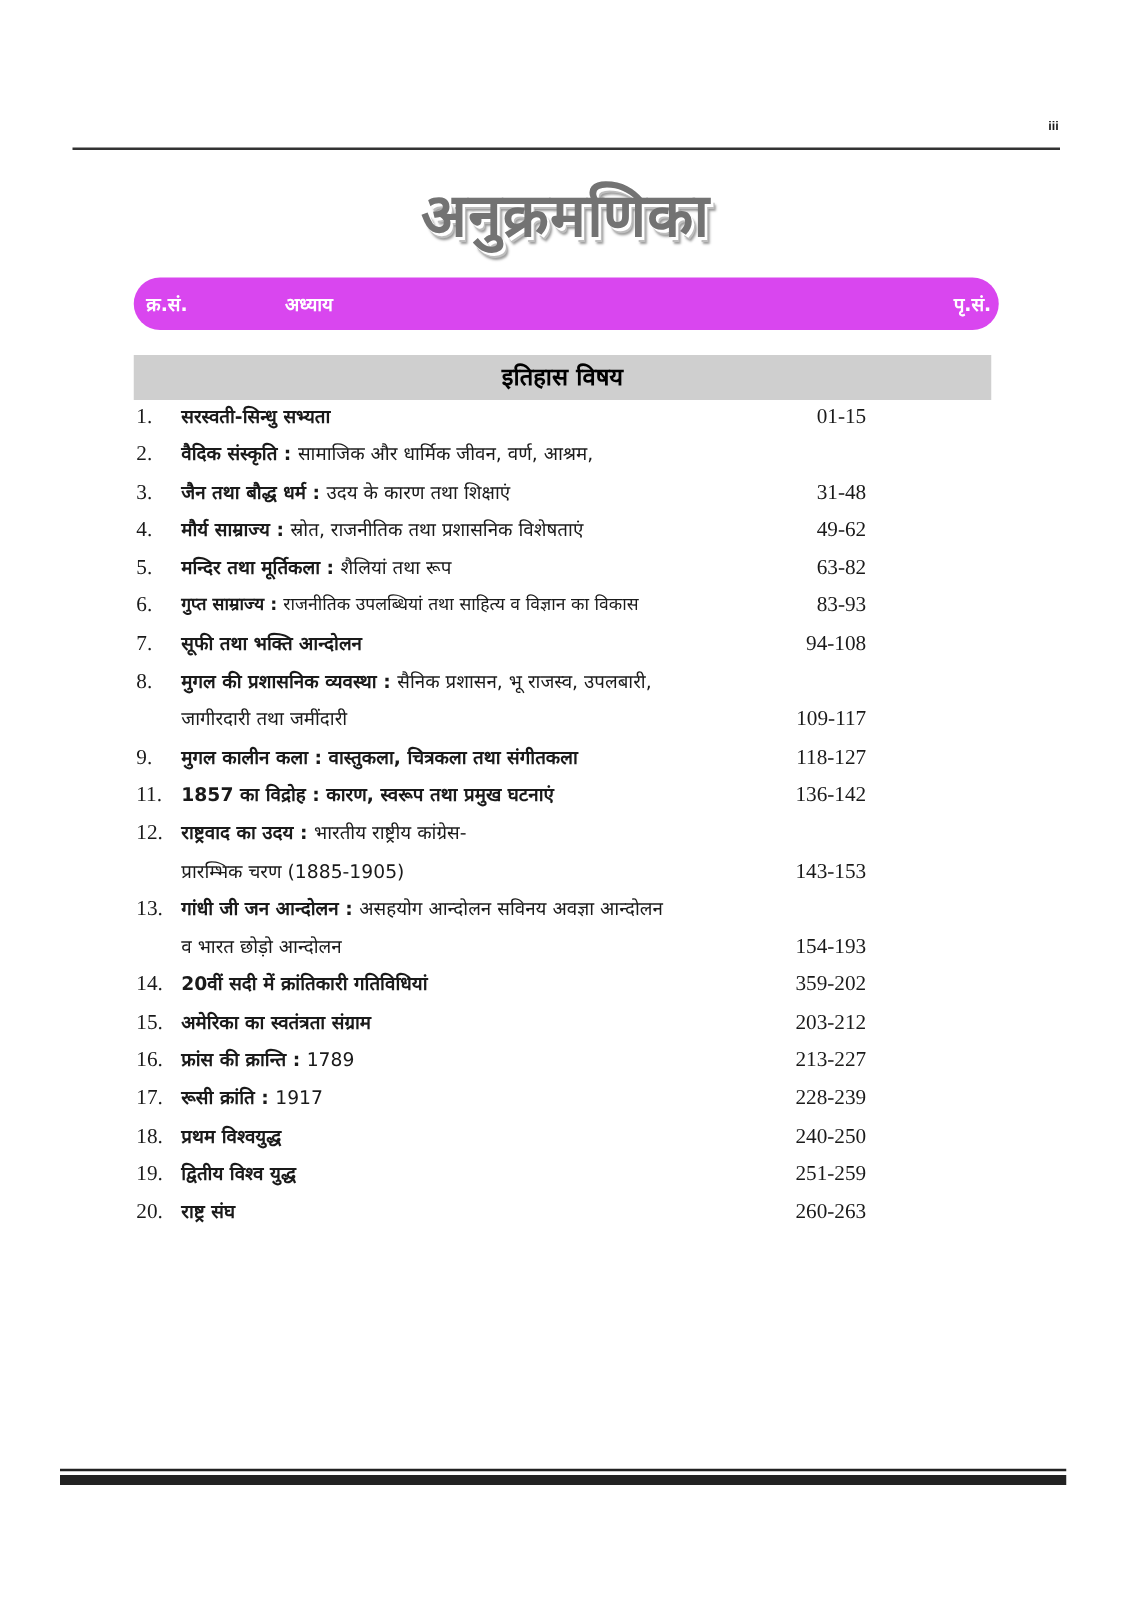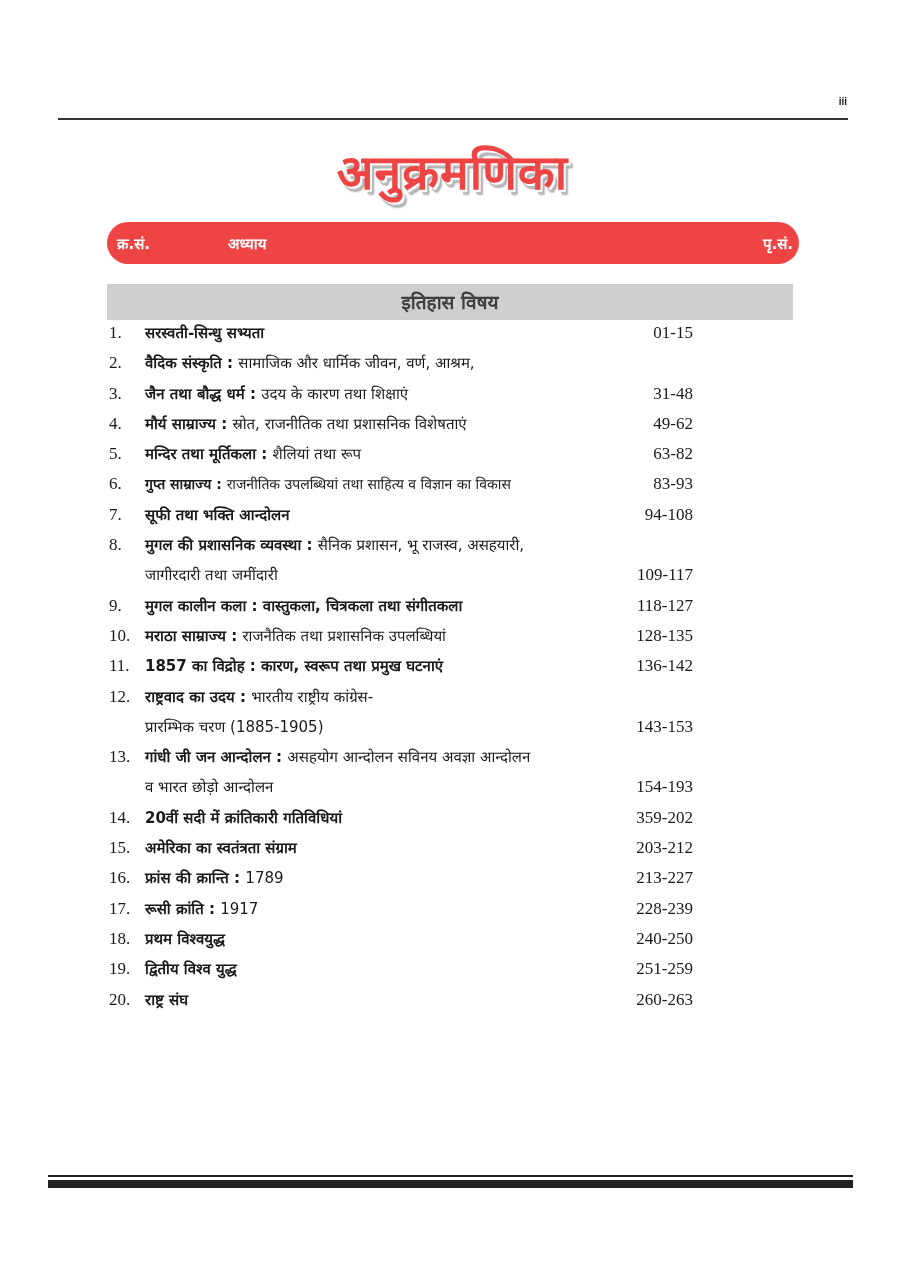--- a/index.html
+++ b/index.html
@@ -2,33 +2,33 @@
 <html><head>
 <meta charset="utf-8">
 <style>
   html, body { margin: 0; padding: 0; background: #ffffff; }
   body { width: 905px; height: 1280px; position: relative; overflow: hidden;
          font-family: "Liberation Serif", "DejaVu Serif", serif; color: #1a1a1a; }
   .page-num { position: absolute; top: 96px; right: 58px; font-family: "Liberation Sans", sans-serif;
               font-weight: bold; font-size: 10px; }
   .top-rule { position: absolute; top: 118px; left: 58px; width: 790px; height: 2px; background: #333; }
   .title { position: absolute; top: 138px; left: 0; width: 905px; text-align: center;
-           font-family: Liberation Serif, serif; font-weight: 900; font-size: 48px; color: #ef4444;
+           font-family: Liberation Serif, serif; font-weight: 900; font-size: 48px; color: #737373;
            letter-spacing: 1px;
            text-shadow: 2px 2px 0 #fff, 3px 4px 0 #bdbdbd, 4px 5px 2px #9a9a9a; }
   .header-bar { position: absolute; top: 222px; left: 107px; width: 692px; height: 42px;
-                background: #ef4444; border-radius: 22px; color: #fff;
+                background: #d946ef; border-radius: 22px; color: #fff;
                 font-family: "DejaVu Sans", sans-serif; font-weight: bold; font-size: 15px; }
   .header-bar span { position: absolute; top: 11px; }
   .hb-sno { left: 10px; }
   .hb-chapter { left: 73px; margin-left: 48px; }
   .hb-page { right: 6px; }
   .section-band { position: absolute; top: 284px; left: 107px; width: 686px; height: 36px;
                   background: #cfcfcf; text-align: center; font-family: "DejaVu Sans", sans-serif;
-                  font-weight: bold; font-size: 19px; line-height: 36px; color: #404040; }
+                  font-weight: bold; font-size: 19px; line-height: 36px; color: #000000; }
   .toc { position: absolute; top: 318px; left: 0; width: 905px; }
   .row { position: relative; font-size: 16px; }
   .line { position: relative; height: 30.3px; line-height: 30.3px; }
   .num { position: absolute; left: 109px; width: 36px; font-family: "Liberation Serif", serif; font-size: 17px; }
   .txt { position: absolute; left: 145px; white-space: nowrap; font-family: "DejaVu Sans", sans-serif; font-size: 15px; }
   .txt b { font-weight: bold; }
   .txt .rest { font-weight: normal; margin-top: 33px; }
   .pages { position: absolute; right: 212px; font-family: "Liberation Serif", serif; font-size: 17px; }
   .bottom-rule-thin { position: absolute; top: 1175px; left: 48px; width: 805px; height: 2px; background: #222; }
   .bottom-rule-thick { position: absolute; top: 1180px; left: 48px; width: 805px; height: 8px; background: #222; }
@@ -102,43 +102,36 @@
     <div class="line">
       <span class="num">7.</span>
       <span class="txt"><b>सूफी तथा भक्ति आन्दोलन</b></span>
       <span class="pages">94-108</span>
     </div>
   </div>
 
   <div class="row">
     <div class="line">
       <span class="num">8.</span>
-      <span class="txt"><b>मुगल की प्रशासनिक व्यवस्था : </b><span class="rest">सैनिक प्रशासन, भू राजस्व, असहयारी,</span></span>
+      <span class="txt"><b>मुगल की प्रशासनिक व्यवस्था : </b><span class="rest">सैनिक प्रशासन, भू राजस्व, उपलबारी,</span></span>
     </div>
     <div class="line">
       <span class="txt"><span class="rest">जागीरदारी तथा जमींदारी</span></span>
       <span class="pages">109-117</span>
     </div>
   </div>
 
   <div class="row">
     <div class="line">
       <span class="num">9.</span>
       <span class="txt"><b>मुगल कालीन कला : वास्तुकला, चित्रकला तथा संगीतकला</b></span>
       <span class="pages">118-127</span>
     </div>
   </div>
 
-  <div class="row">
-    <div class="line">
-      <span class="num">10.</span>
-      <span class="txt"><b>मराठा साम्राज्य : </b><span class="rest">राजनैतिक तथा प्रशासनिक उपलब्धियां</span></span>
-      <span class="pages">128-135</span>
-    </div>
-  </div>
 
   <div class="row">
     <div class="line">
       <span class="num">11.</span>
       <span class="txt"><b>1857 का विद्रोह : कारण, स्वरूप तथा प्रमुख घटनाएं</b></span>
       <span class="pages">136-142</span>
     </div>
   </div>
 
   <div class="row">

